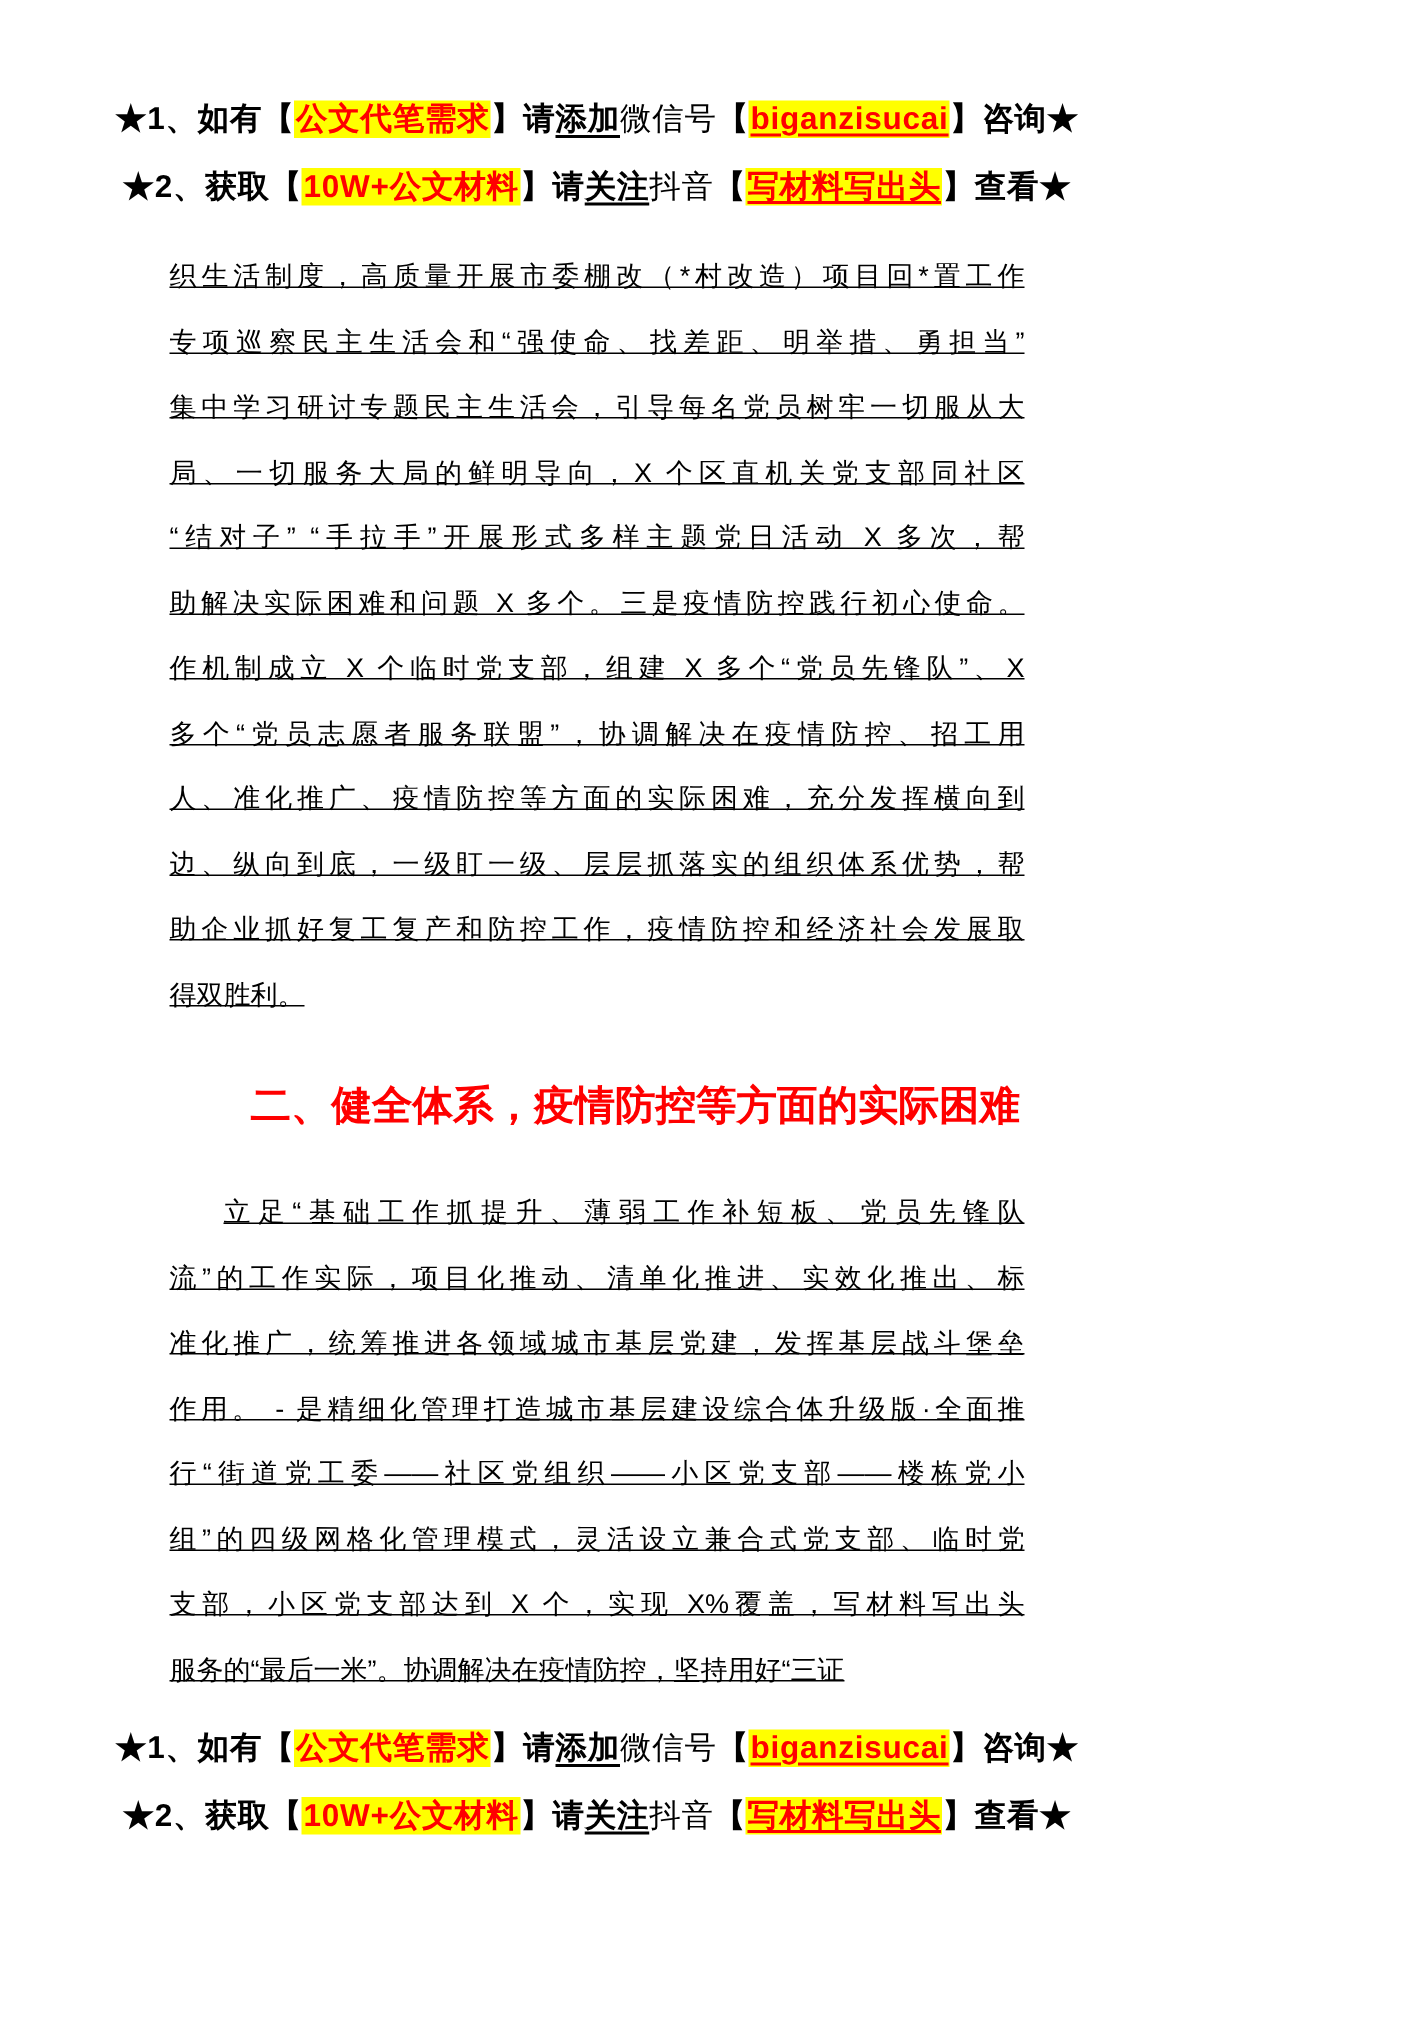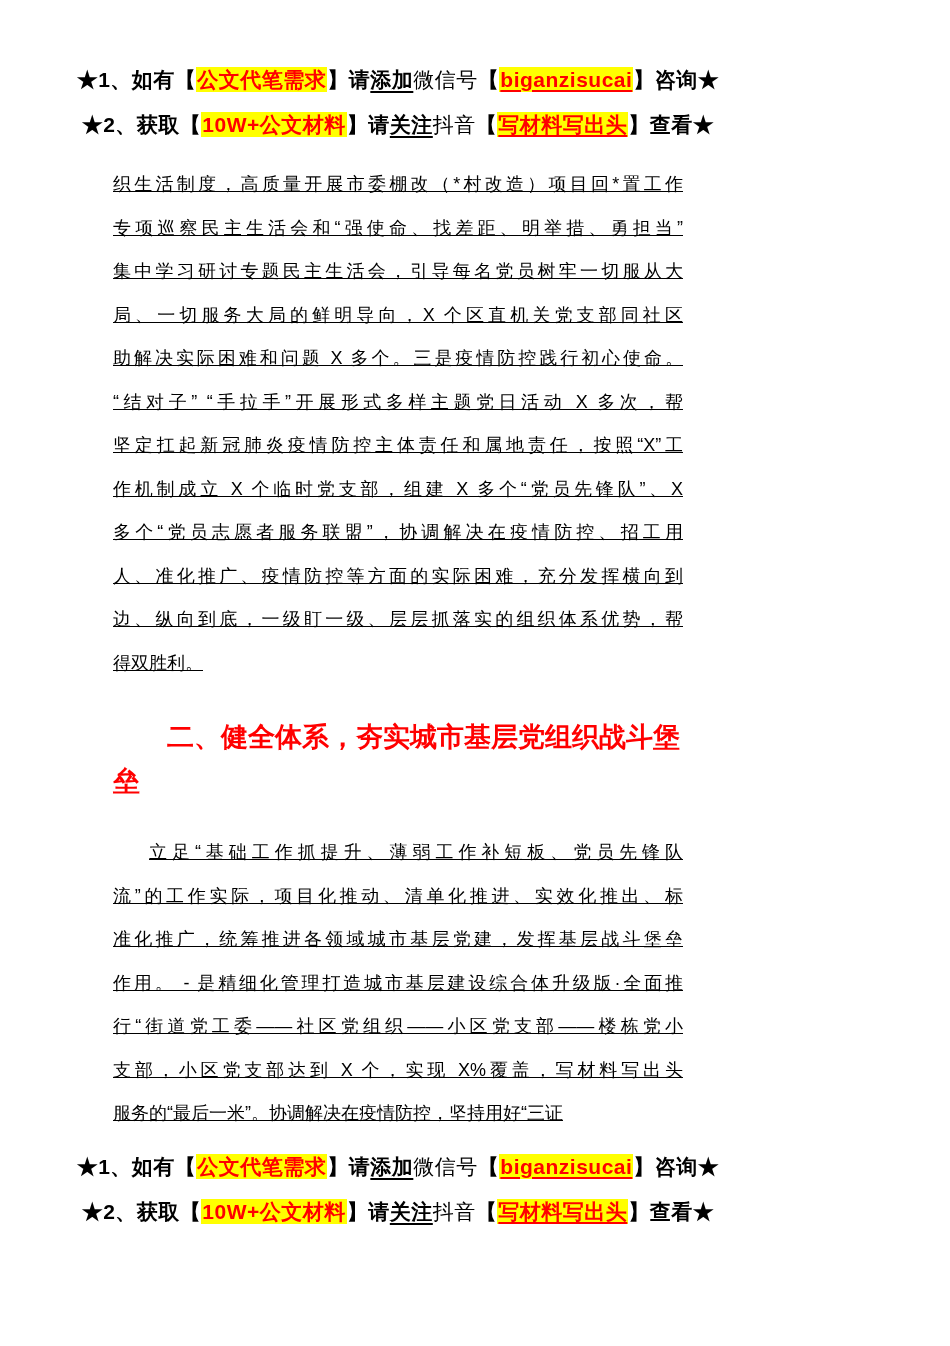--- a/index.html
+++ b/index.html
@@ -84,38 +84,39 @@
       <div class="note-line"><span class="seg-b">★1、如有【</span><span class="seg-rh">公文代笔需求</span><span class="seg-b">】请</span><span class="seg-bu">添加</span><span class="seg-n">微信号</span><span class="seg-b">【</span><span class="seg-rhu">biganzisucai</span><span class="seg-b">】咨询★</span></div>
       <div class="note-line"><span class="seg-b">★2、获取【</span><span class="seg-rh">10W+公文材料</span><span class="seg-b">】请</span><span class="seg-bu">关注</span><span class="seg-n">抖音</span><span class="seg-b">【</span><span class="seg-rhu">写材料写出头</span><span class="seg-b">】查看★</span></div>
     </div>
 
   <div class="doc-body">
     <div class="para">
         <div class="line">织生活制度，高质量开展市委棚改（*村改造）项目回*置工作</div>
         <div class="line">专项巡察民主生活会和“强使命、找差距、明举措、勇担当”</div>
         <div class="line">集中学习研讨专题民主生活会，引导每名党员树牢一切服从大</div>
         <div class="line">局、一切服务大局的鲜明导向，X 个区直机关党支部同社区</div>
+        <div class="line">“结对子” “手拉手”开展形式多样主题党日活动 X 多次，帮</div>
         <div class="line">助解决实际困难和问题 X 多个。三是疫情防控践行初心使命。</div>
-        <div class="line">“结对子” “手拉手”开展形式多样主题党日活动 X 多次，帮</div>
-        <div class="line">坚定扛起新冠肺炎疫情防控主体责任和属地责任，按照“X”工</div>
         <div class="line">作机制成立 X 个临时党支部，组建 X 多个“党员先锋队”、X</div>
         <div class="line">多个“党员志愿者服务联盟”，协调解决在疫情防控、招工用</div>
         <div class="line">人、准化推广、疫情防控等方面的实际困难，充分发挥横向到</div>
         <div class="line">边、纵向到底，一级盯一级、层层抓落实的组织体系优势，帮</div>
+        <div class="line">助企业抓好复工复产和防控工作，疫情防控和经济社会发展取</div>
         <div class="line last">得双胜利。</div>
       </div>
 
-    <div class="section-heading">二、健全体系，夯实城市基层党组织战斗堡垒</div>
+    <div class="section-heading">二、健全体系，疫情防控等方面的实际困难</div>
 
     <div class="para">
         <div class="line indent">立足“基础工作抓提升、薄弱工作补短板、党员先锋队</div>
         <div class="line">流”的工作实际，项目化推动、清单化推进、实效化推出、标</div>
         <div class="line">准化推广，统筹推进各领域城市基层党建，发挥基层战斗堡垒</div>
         <div class="line">作用。 - 是精细化管理打造城市基层建设综合体升级版·全面推</div>
         <div class="line">行“街道党工委——社区党组织——小区党支部——楼栋党小</div>
+        <div class="line">组”的四级网格化管理模式，灵活设立兼合式党支部、临时党</div>
         <div class="line">支部，小区党支部达到 X 个，实现 X%覆盖，写材料写出头</div>
         <div class="line last">服务的“最后一米”。协调解决在疫情防控，坚持用好“三证</div>
       </div>
   </div>
 
   <div class="note note-bottom">
       <div class="note-line"><span class="seg-b">★1、如有【</span><span class="seg-rh">公文代笔需求</span><span class="seg-b">】请</span><span class="seg-bu">添加</span><span class="seg-n">微信号</span><span class="seg-b">【</span><span class="seg-rhu">biganzisucai</span><span class="seg-b">】咨询★</span></div>
       <div class="note-line"><span class="seg-b">★2、获取【</span><span class="seg-rh">10W+公文材料</span><span class="seg-b">】请</span><span class="seg-bu">关注</span><span class="seg-n">抖音</span><span class="seg-b">【</span><span class="seg-rhu">写材料写出头</span><span class="seg-b">】查看★</span></div>
     </div>
 

